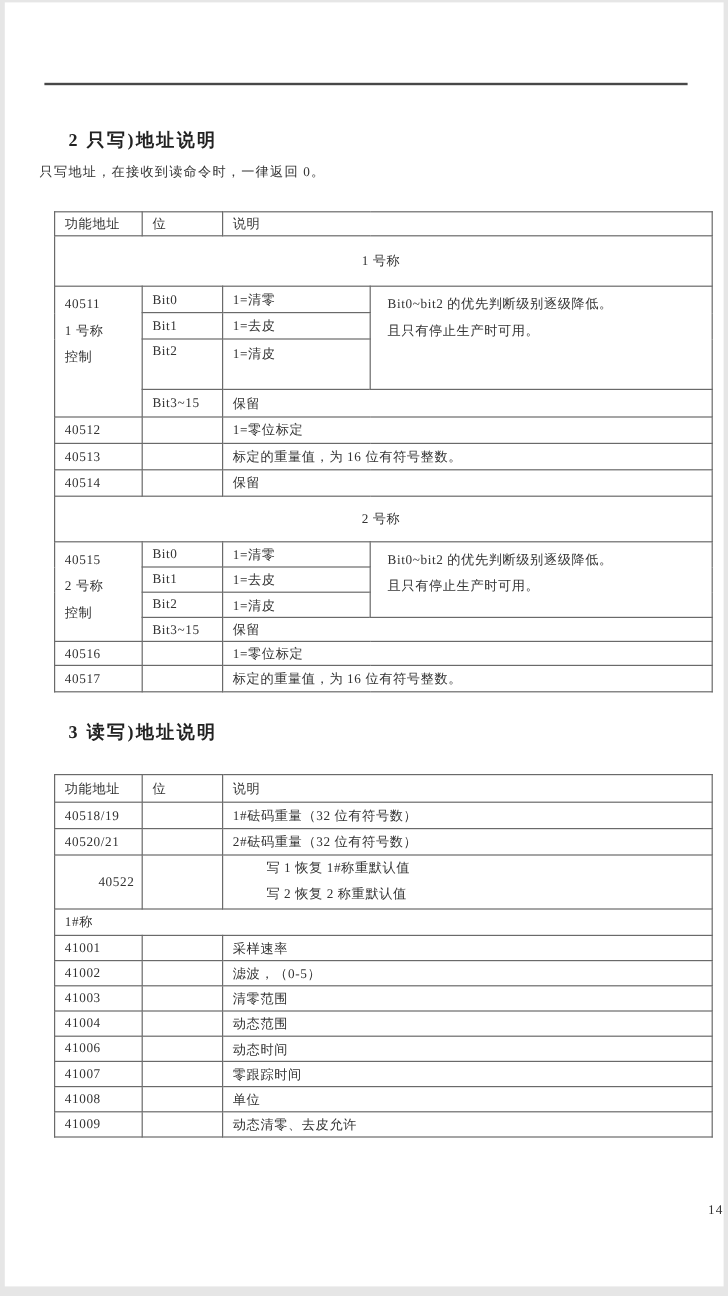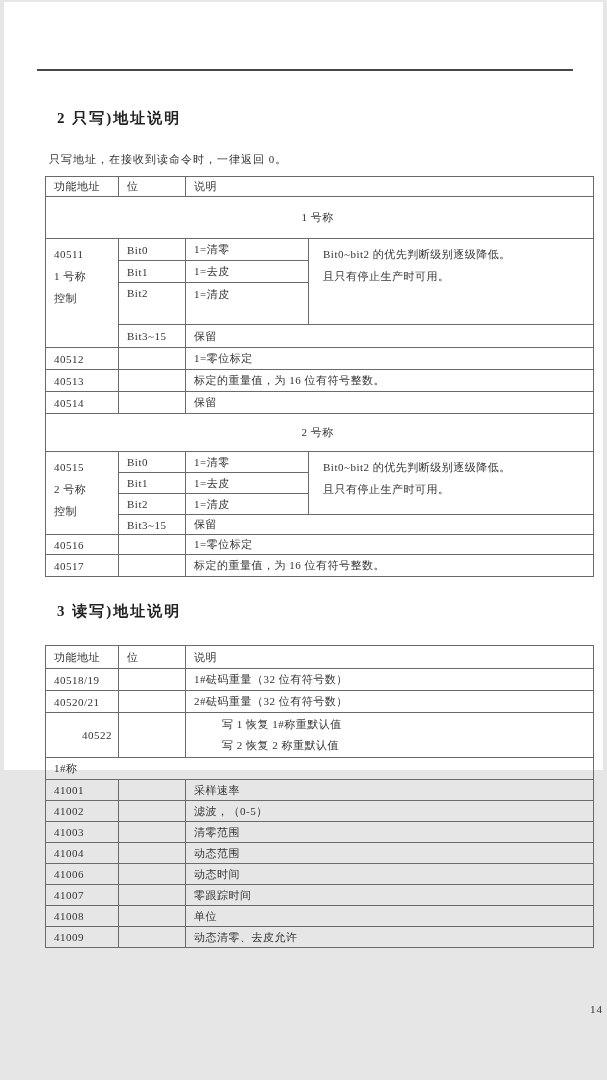--- a/index.html
+++ b/index.html
@@ -11,36 +11,36 @@
     --paper:#ffffff;
   }
   html,body{margin:0;padding:0;}
   body{
     width:607px;height:1080px;position:relative;overflow:hidden;
     background:var(--edge);
     font-family:"Liberation Serif","DejaVu Serif",serif;
     color:var(--text);
   }
   .page{
-    position:absolute;left:4px;top:2px;width:599px;height:768px;
+    position:absolute;left:4px;top:2px;width:599px;height:1070px;
     background:var(--paper);
   }
   .top-rule{
     position:absolute;left:33px;top:67px;width:536px;height:2px;
     background:var(--rule);
   }
   .sec-heading{
     position:absolute;margin:0;
     font-size:15px;font-weight:bold;color:var(--heading);
     letter-spacing:2px;line-height:18px;white-space:nowrap;
   }
   #sec1-heading{left:53px;top:107px;}
   #sec2-heading{left:53px;top:600px;}
   .intro-text{
-    position:absolute;left:29px;top:134px;margin:16px;
+    position:absolute;left:29px;top:134px;margin:0;
     font-size:11px;letter-spacing:1px;white-space:nowrap;
   }
   table{
     position:absolute;left:41px;border-collapse:collapse;table-layout:fixed;
     font-size:11px;color:var(--text);
   }
   #write-table{top:174px;width:548px;}
   #rw-table{top:643px;width:548px;}
   td{
     border:1px solid var(--border);

